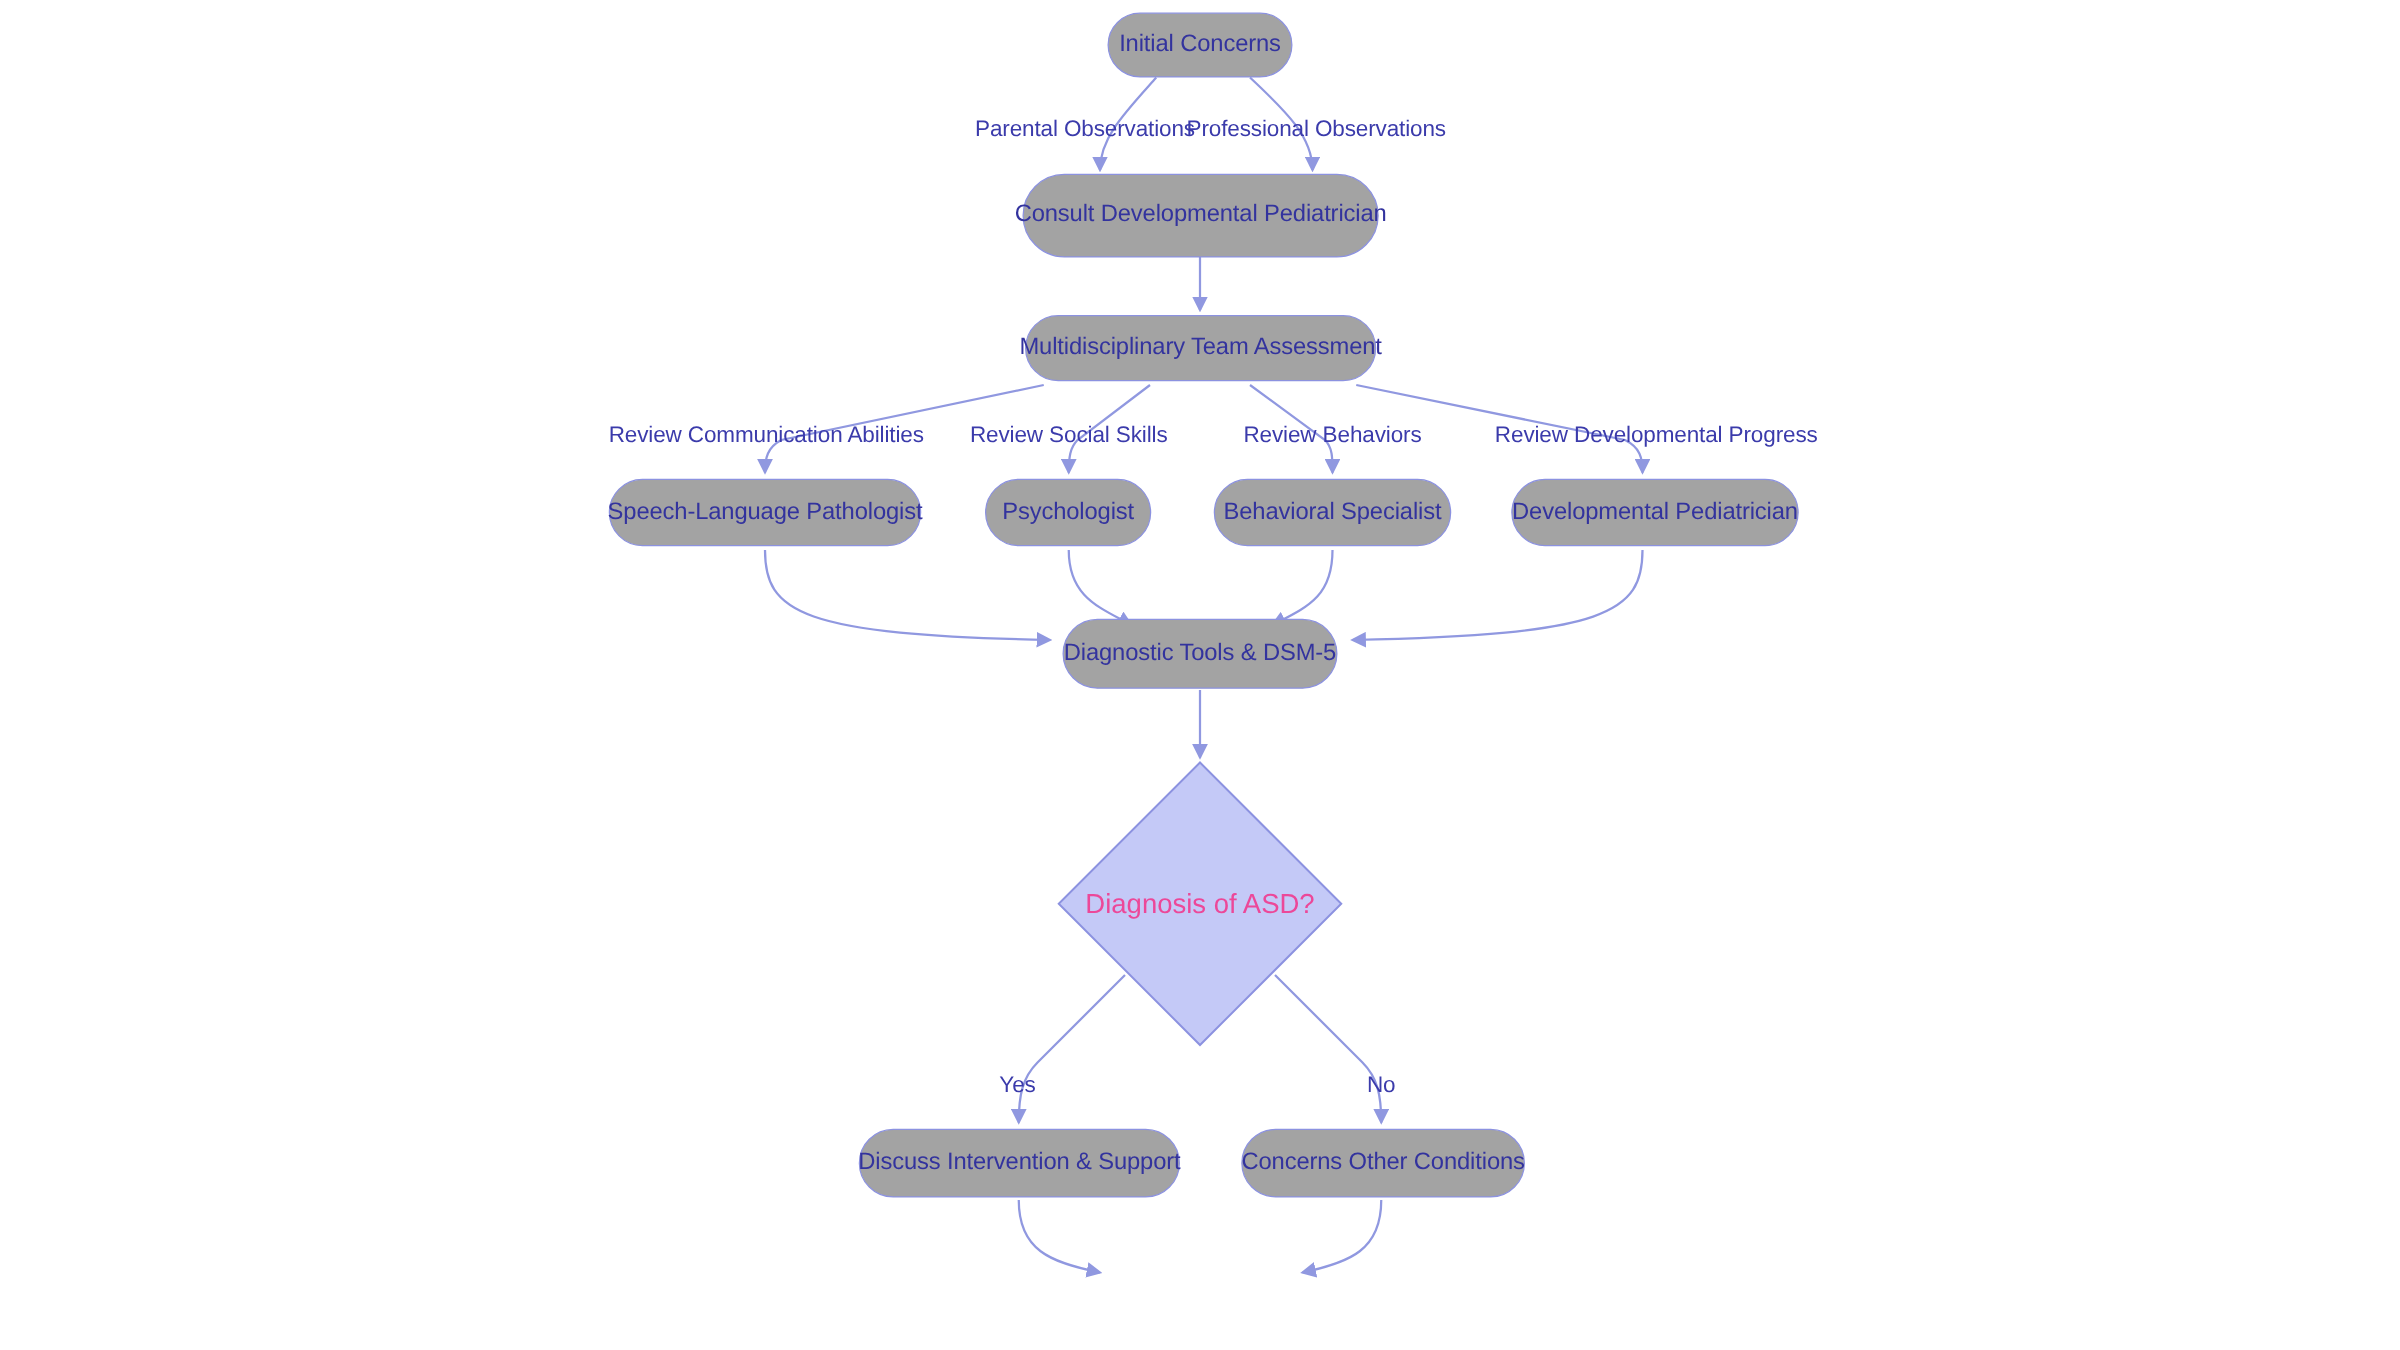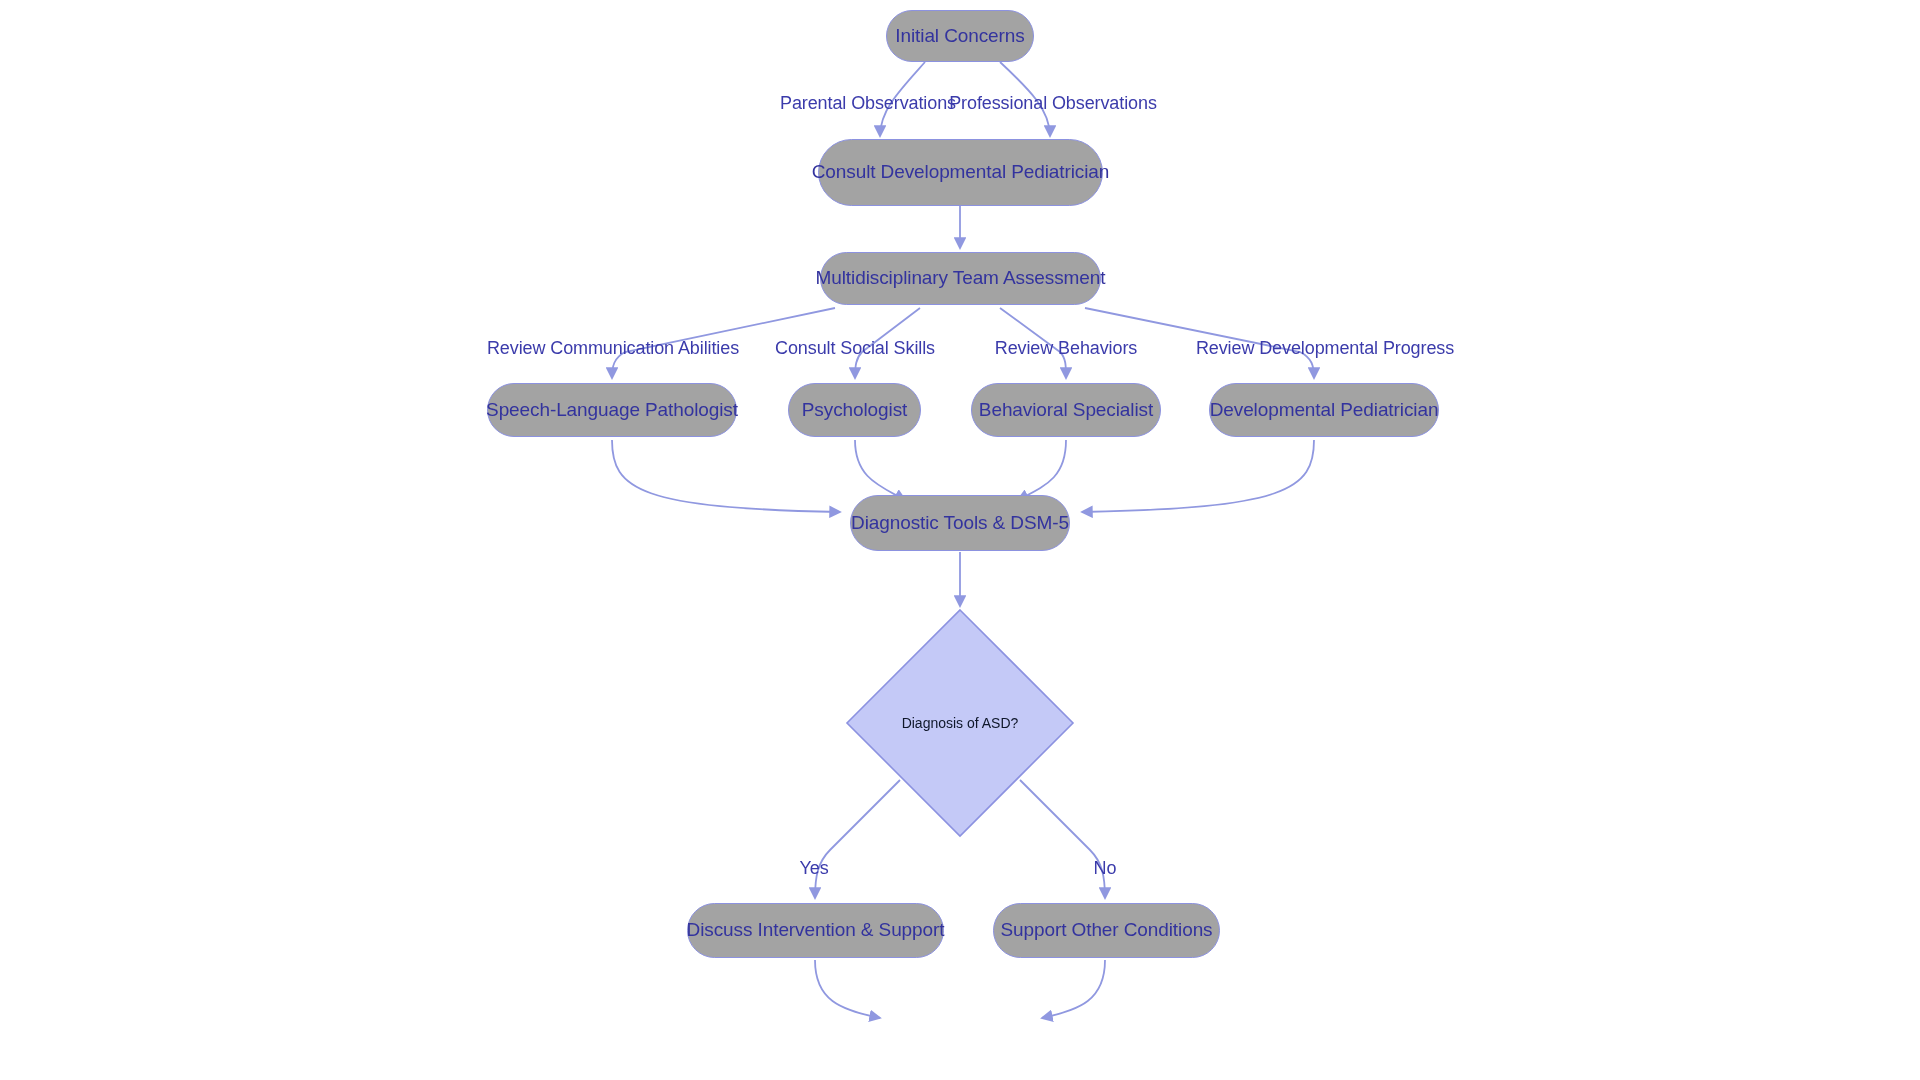--- a/index.html
+++ b/index.html
@@ -55,22 +55,22 @@
   .decision .diamond-shape {
     position: absolute;
     left: 0;
     top: 0;
     width: 100%;
     height: 100%;
   }
   .decision .node-label {
     position: relative;
     z-index: 2;
-    color: #0f172a;
-    font-size: 14px;
+    color: #ec4899;
+    font-size: 22px;
     font-family: "Liberation Sans", sans-serif;
     white-space: nowrap;
   }
   .edge-label {
     position: absolute;
     color: #3b3bab;
     font-family: "Liberation Sans", sans-serif;
     font-size: 18px;
     white-space: nowrap;
     letter-spacing: -0.1px;
@@ -162,31 +162,31 @@
       <polygon points="115,2 228,115 115,228 2,115" fill="#c4c9f7" stroke="#8c92e0" stroke-width="1.6"></polygon>
     </svg>
     <span class="node-label">Diagnosis of ASD?</span>
   </div>
 
   <div class="node" style="left:687px; top:903px; width:257px; height:55px;">
     <span class="node-label">Discuss Intervention &amp; Support</span>
   </div>
 
   <div class="node" style="left:993px; top:903px; width:227px; height:55px;">
-    <span class="node-label">Support Other Conditions</span>
+    <span class="node-label">Concerns Other Conditions</span>
   </div>
 
 
   <div class="edge-label" style="left:868px; top:103px;">Parental Observations</div>
 
   <div class="edge-label" style="left:1053px; top:103px;">Professional Observations</div>
 
   <div class="edge-label" style="left:613px; top:348px;">Review Communication Abilities</div>
 
-  <div class="edge-label" style="left:855px; top:348px;">Consult Social Skills</div>
+  <div class="edge-label" style="left:855px; top:348px;">Review Social Skills</div>
 
   <div class="edge-label" style="left:1066px; top:348px;">Review Behaviors</div>
 
   <div class="edge-label" style="left:1325px; top:348px;">Review Developmental Progress</div>
 
   <div class="edge-label" style="left:814px; top:868px;">Yes</div>
 
   <div class="edge-label" style="left:1105px; top:868px;">No</div>
 
 </div>

